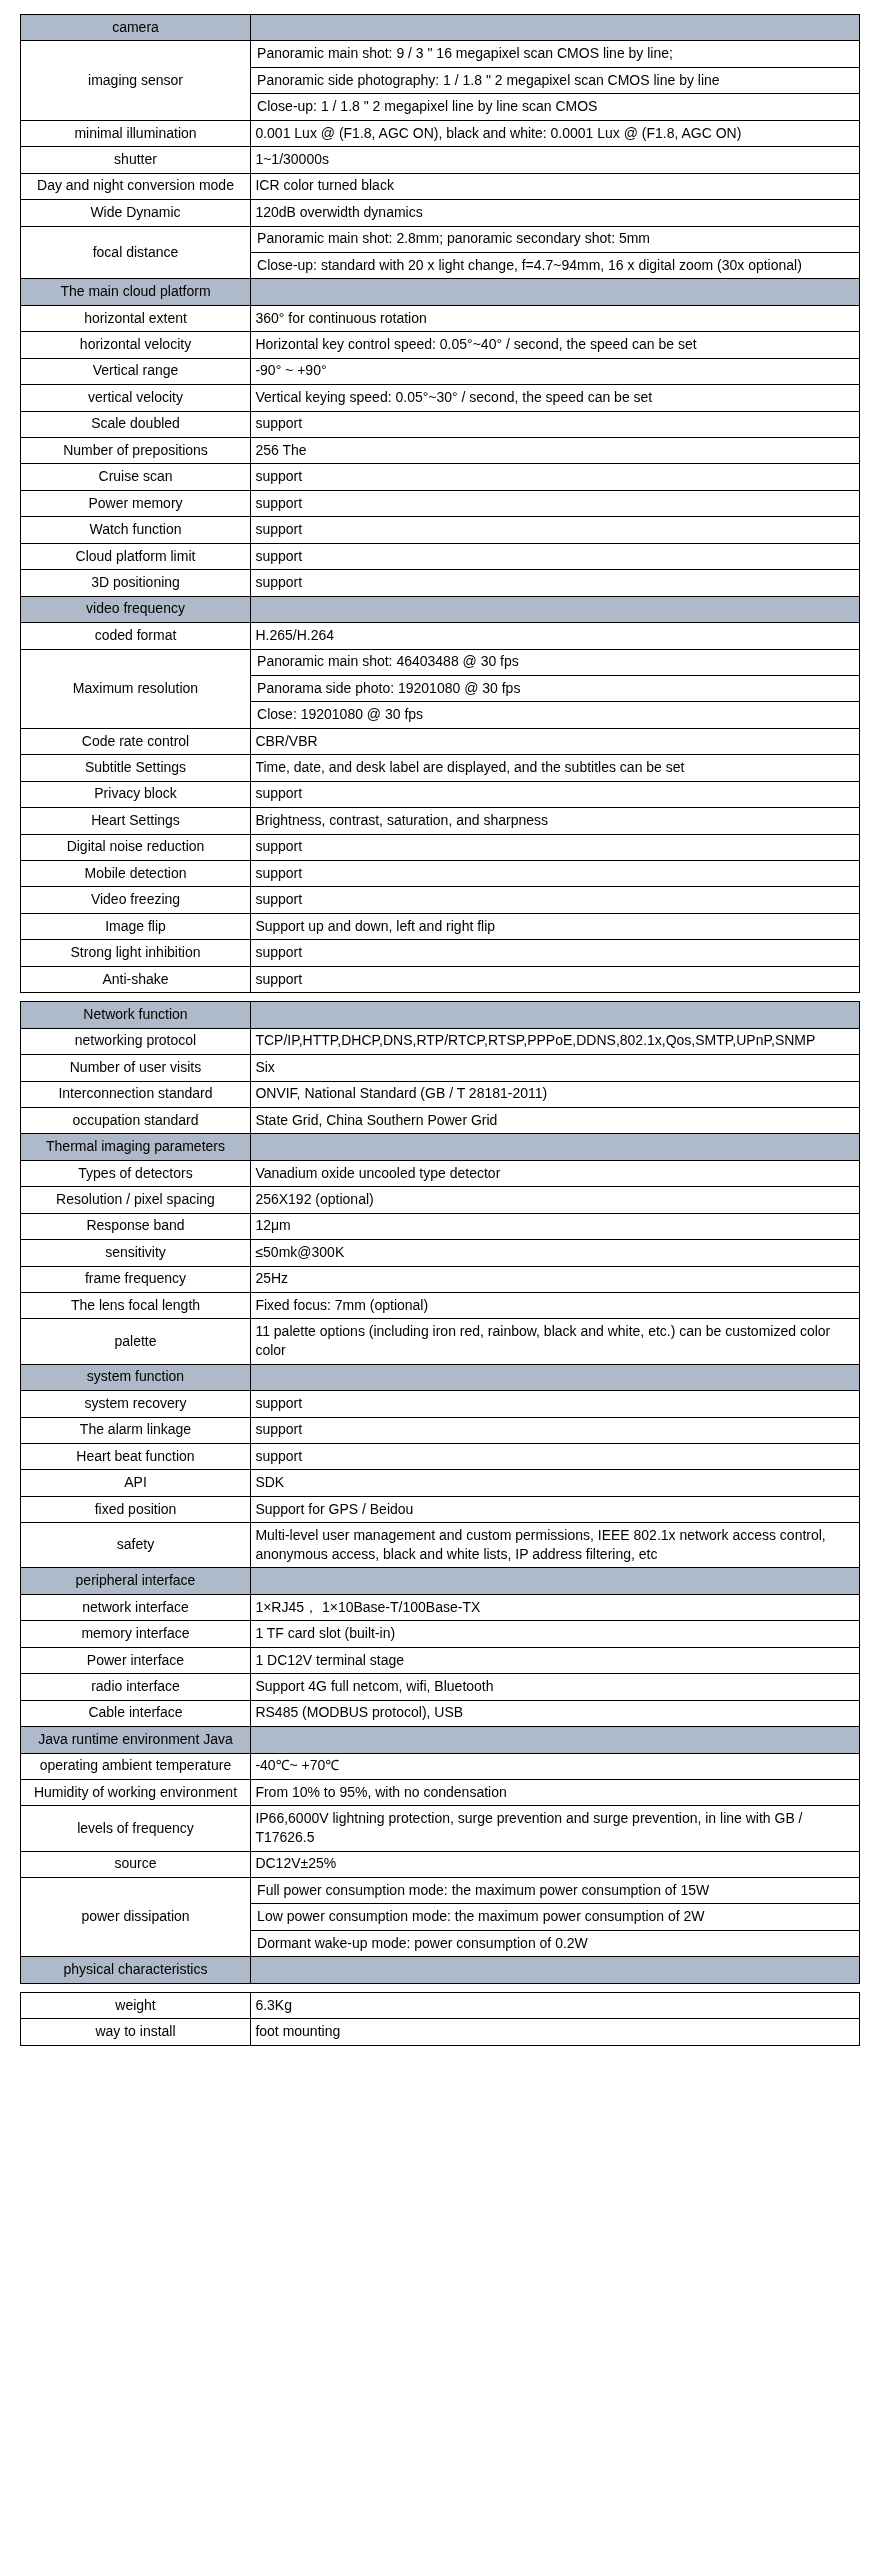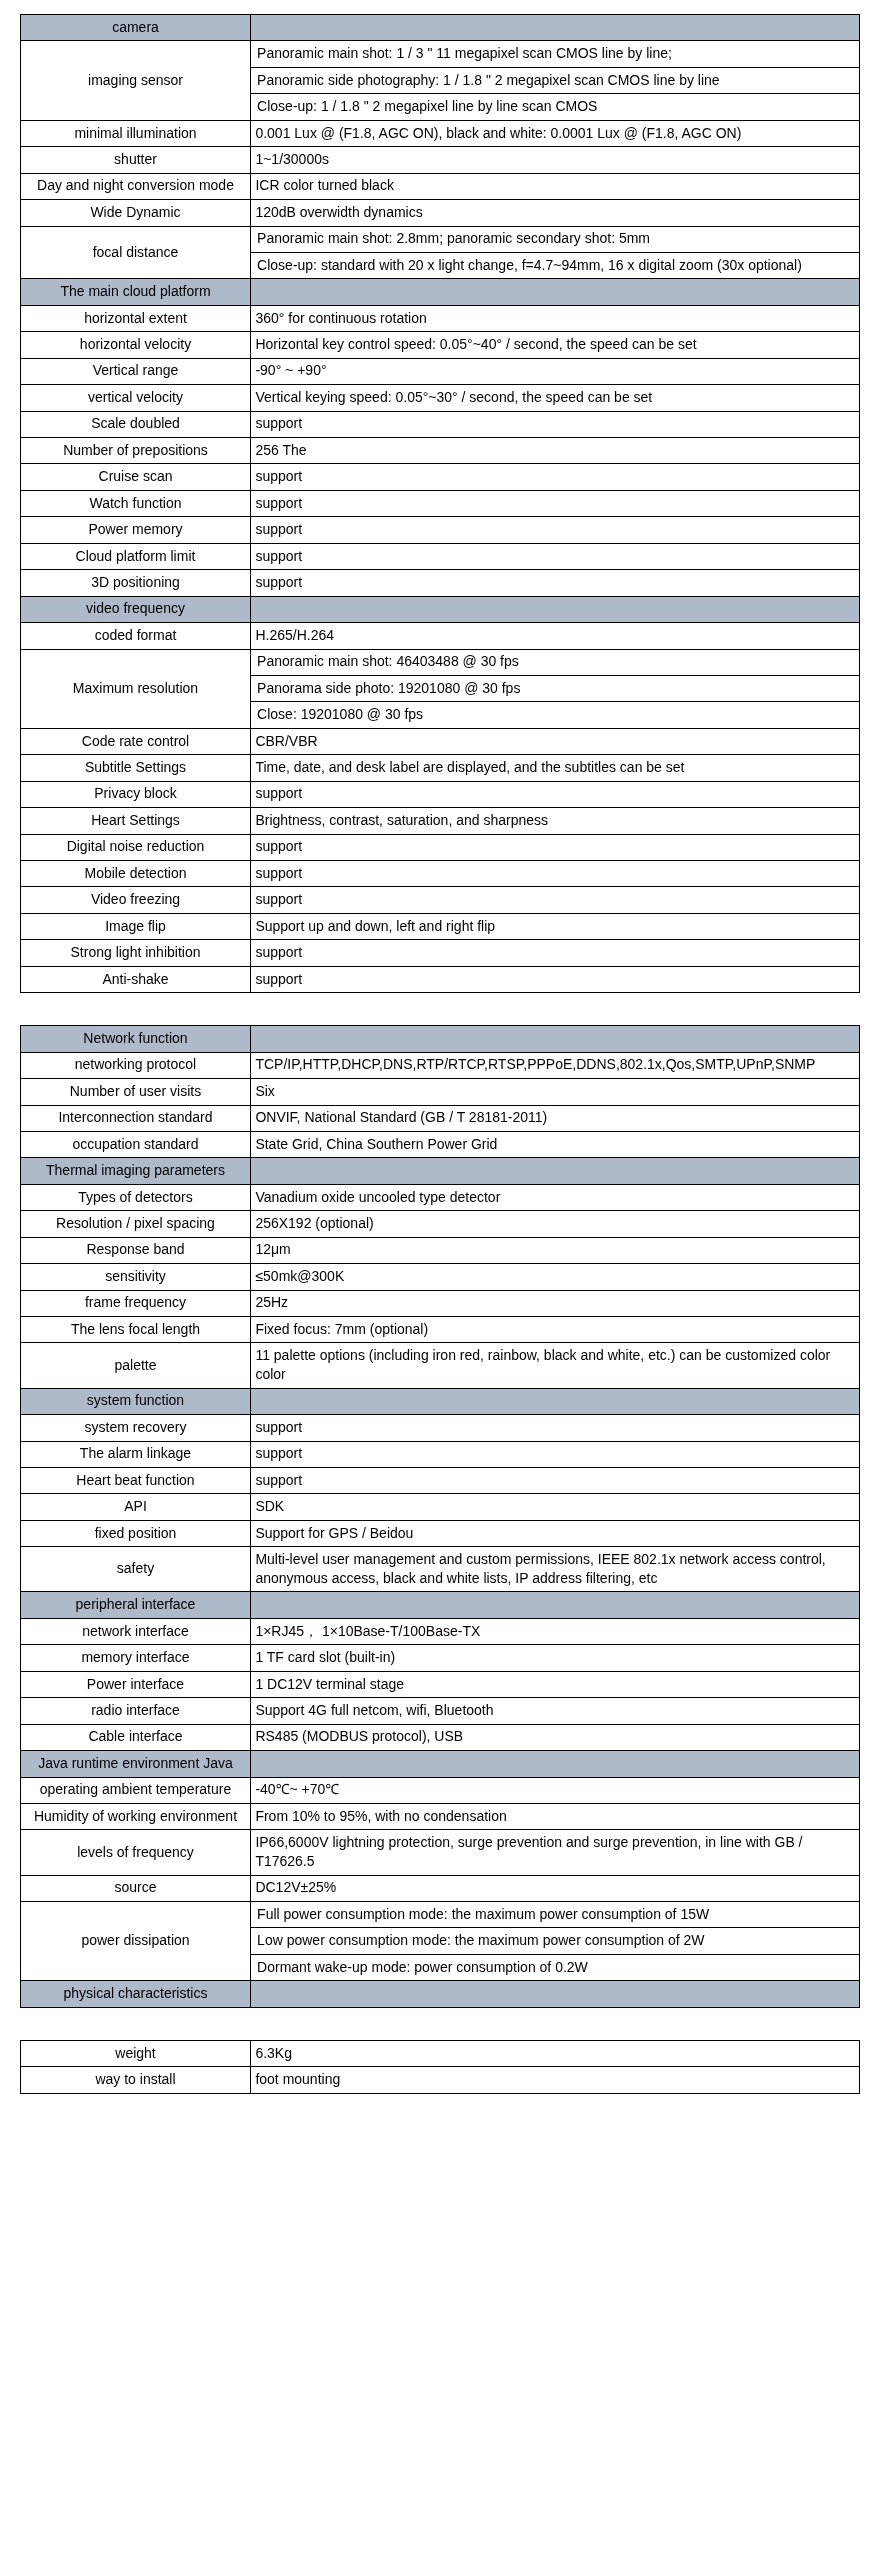--- a/index.html
+++ b/index.html
@@ -17,21 +17,21 @@
     box-sizing: border-box;
     padding: 14px 21.6px 0 20px;
   }
   table.spec {
     border-collapse: collapse;
     width: 839px;
     table-layout: fixed;
     margin: 0;
   }
   table.spec + table.spec {
-    margin-top: 32px;
+    margin-top: 8px;
   }
   table.spec col.c-label { width: 230px; }
   table.spec col.c-value { width: 609px; }
 
   table.spec td {
     border: 0.6px solid #000000;
     font-size: 14px;
     line-height: 1.34;
     padding: 2.8px 4.4px 3.9px 4.4px;
     vertical-align: middle;
@@ -76,21 +76,21 @@
         <col class="c-value">
       </colgroup>
       <tbody>
         <tr class="section">
           <td class="label">camera</td>
           <td class="value"></td>
         </tr>
         <tr>
           <td class="label">imaging sensor</td>
           <td class="value stack">
-            <div class="line">Panoramic main shot: 1 / 3 " 11 megapixel scan CMOS line by line;</div>
+            <div class="line">Panoramic main shot: 9 / 3 " 16 megapixel scan CMOS line by line;</div>
             <div class="line">Panoramic side photography: 1 / 1.8 " 2 megapixel scan CMOS line by line</div>
             <div class="line">Close-up: 1 / 1.8 " 2 megapixel line by line scan CMOS</div>
           </td>
         </tr>
         <tr>
           <td class="label tall-label">minimal illumination</td>
           <td class="value">0.001 Lux @ (F1.8, AGC ON), black and white: 0.0001 Lux @ (F1.8, AGC ON)</td>
         </tr>
         <tr>
           <td class="label">shutter</td>
@@ -137,25 +137,25 @@
         </tr>
         <tr>
           <td class="label tall-label">Number of prepositions</td>
           <td class="value">256 The</td>
         </tr>
         <tr>
           <td class="label">Cruise scan</td>
           <td class="value">support</td>
         </tr>
         <tr>
+          <td class="label">Power memory</td>
+          <td class="value">support</td>
+        </tr>
+        <tr>
           <td class="label">Watch function</td>
-          <td class="value">support</td>
-        </tr>
-        <tr>
-          <td class="label">Power memory</td>
           <td class="value">support</td>
         </tr>
         <tr>
           <td class="label tall-label">Cloud platform limit</td>
           <td class="value">support</td>
         </tr>
         <tr>
           <td class="label">3D positioning</td>
           <td class="value">support</td>
         </tr>

